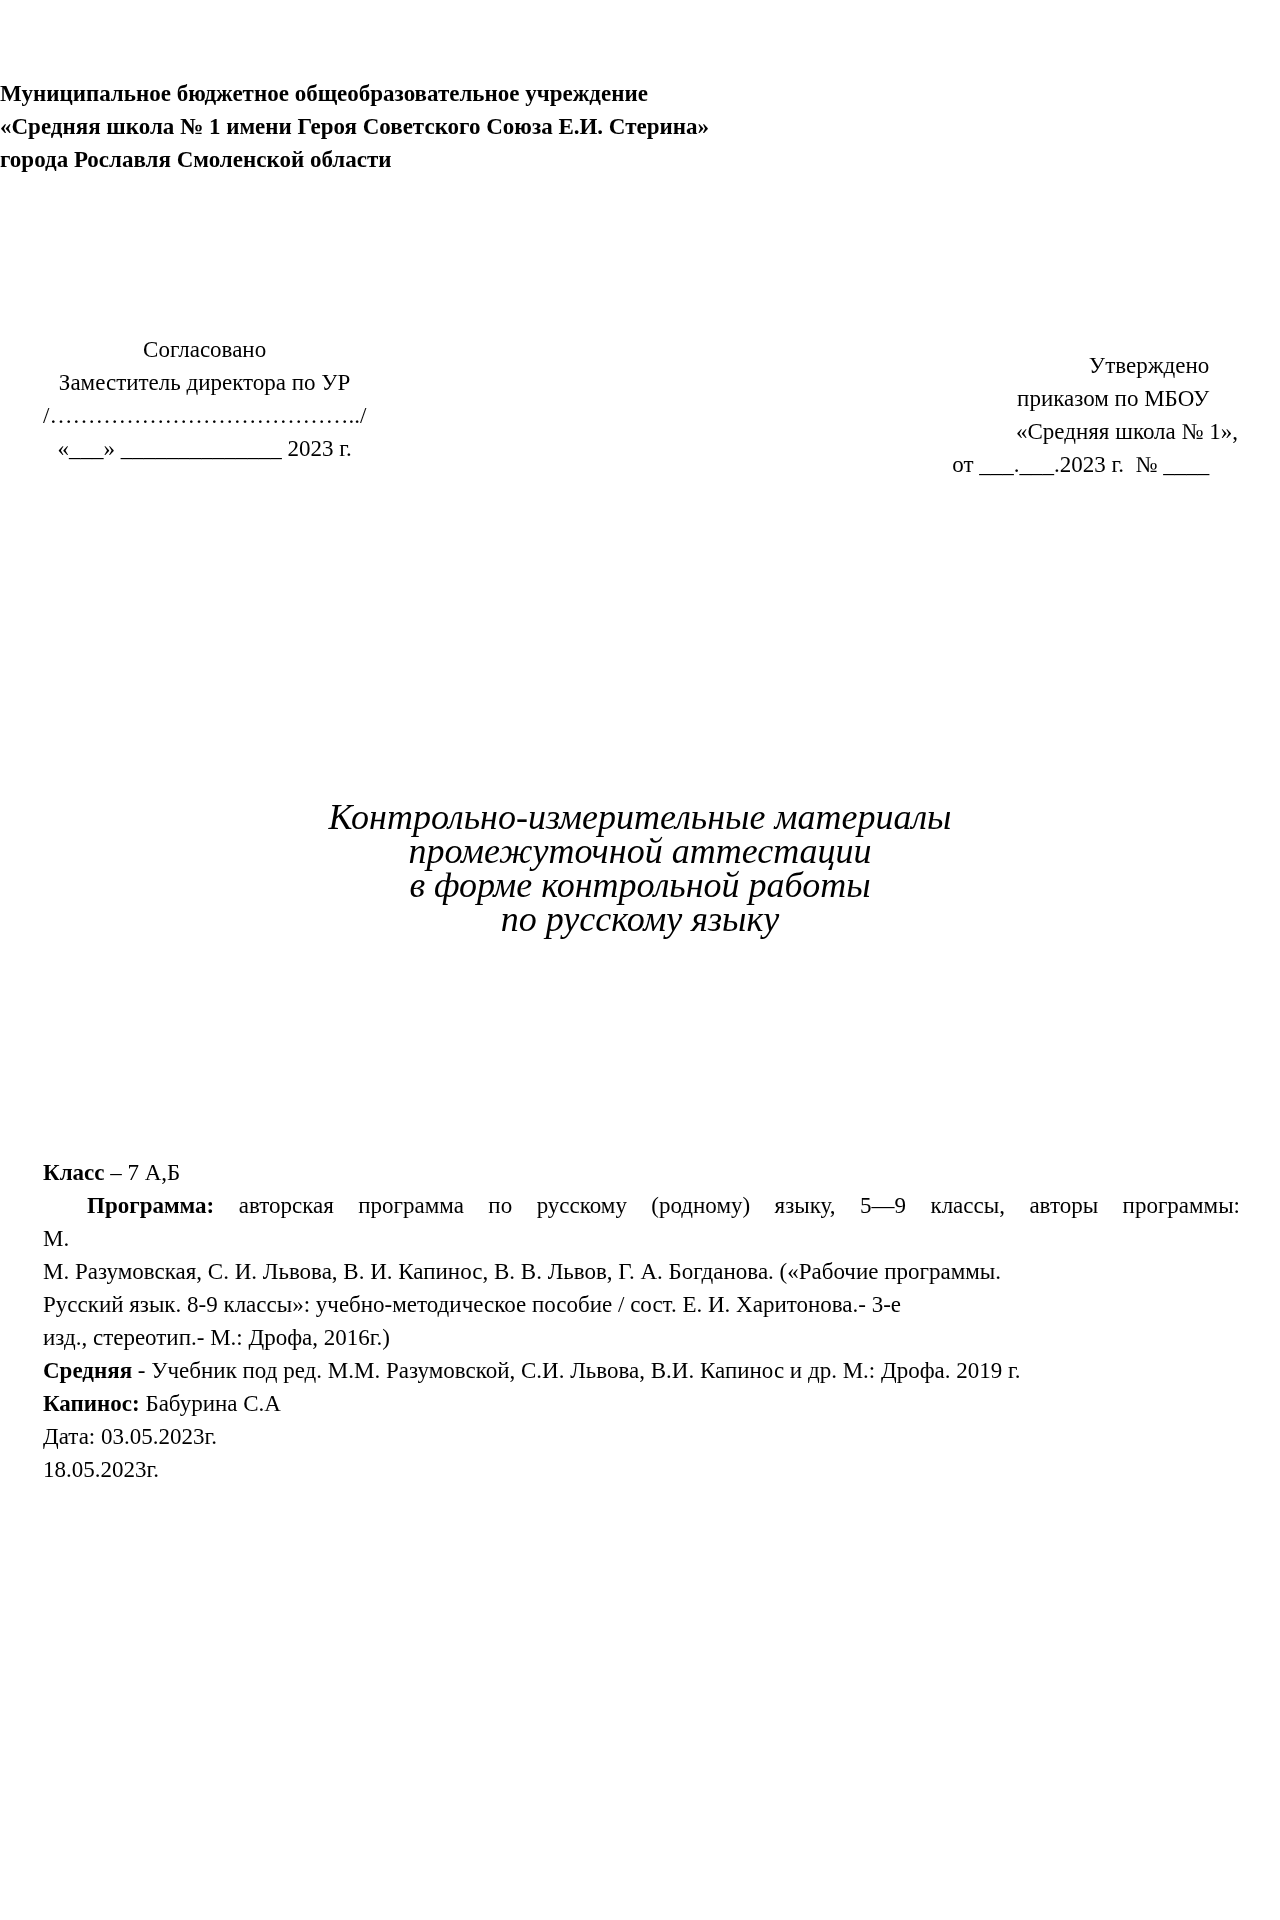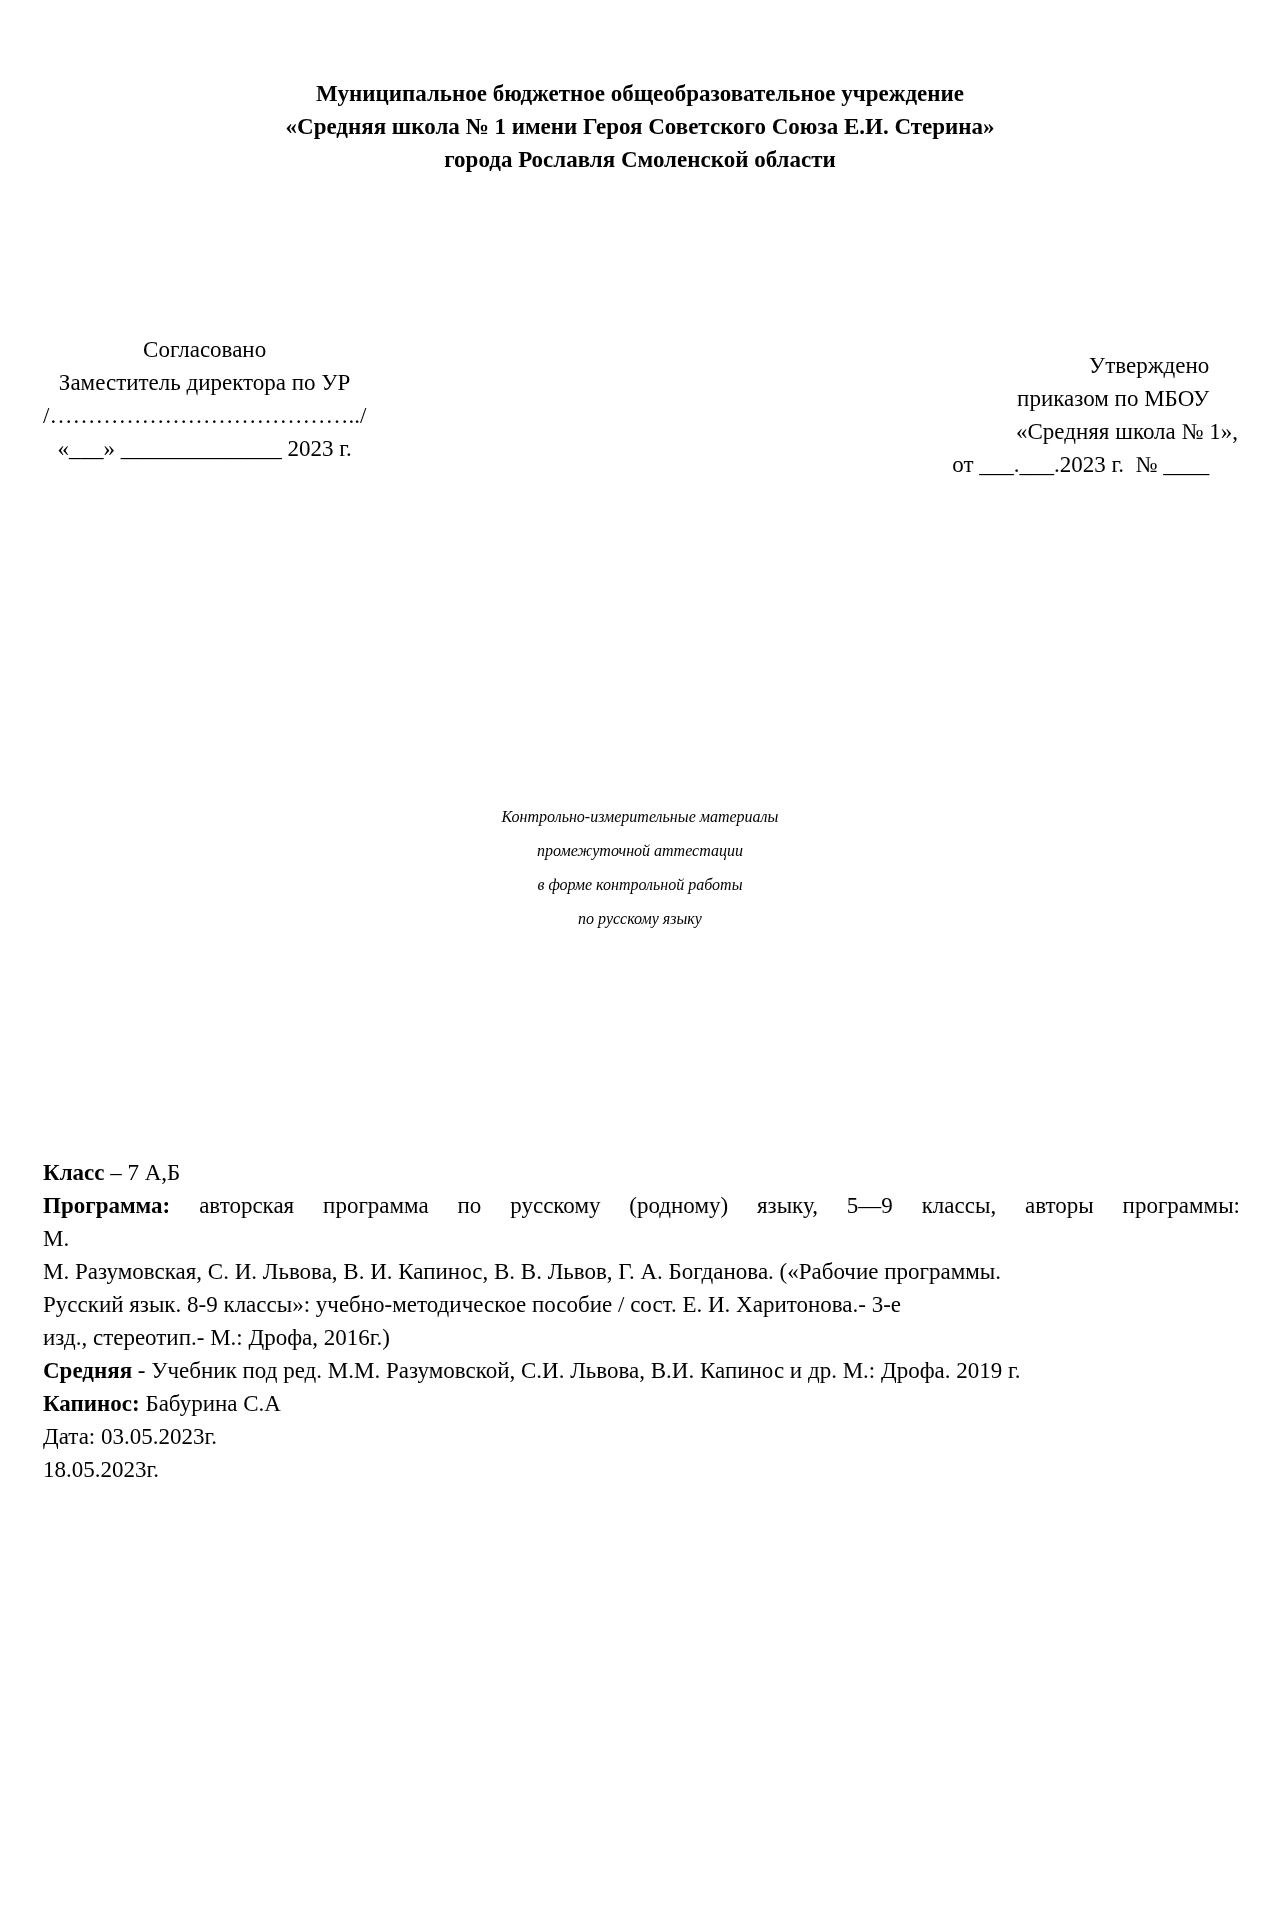--- a/index.html
+++ b/index.html
@@ -15,21 +15,21 @@
     color: #000000;
     font-family: "Liberation Serif", "DejaVu Serif", serif;
     font-size: 23px;
     overflow: hidden;
   }
   .doc-header {
     position: absolute;
     top: 77px;
     left: 0;
     right: 0;
-    text-align: center;
+    text-align: left;
     font-weight: bold;
     line-height: 33px;
     white-space: nowrap;
   }
   .approval-left {
     position: absolute;
     top: 333px;
     left: 43px;
     text-align: center;
     line-height: 33px;
@@ -43,36 +43,37 @@
     line-height: 33px;
     white-space: nowrap;
   }
   .doc-title {
     position: absolute;
     top: 800px;
     left: 0;
     right: 0;
     text-align: center;
     font-style: italic;
-    font-size: 16px;
+    font-size: 36px;
     line-height: 34px;
   }
   .details {
     position: absolute;
     top: 1156px;
     left: 43px;
     right: 40px;
     line-height: 33px;
   }
   .line {
     min-height: 33px;
   }
   .line.justify {
     text-align: justify;
     text-align-last: justify;
+    margin-left: 44px;
   }
   .bold {
     font-weight: bold;
   }
 </style>
 </head>
 <body>
 
 <div class="page">
 

